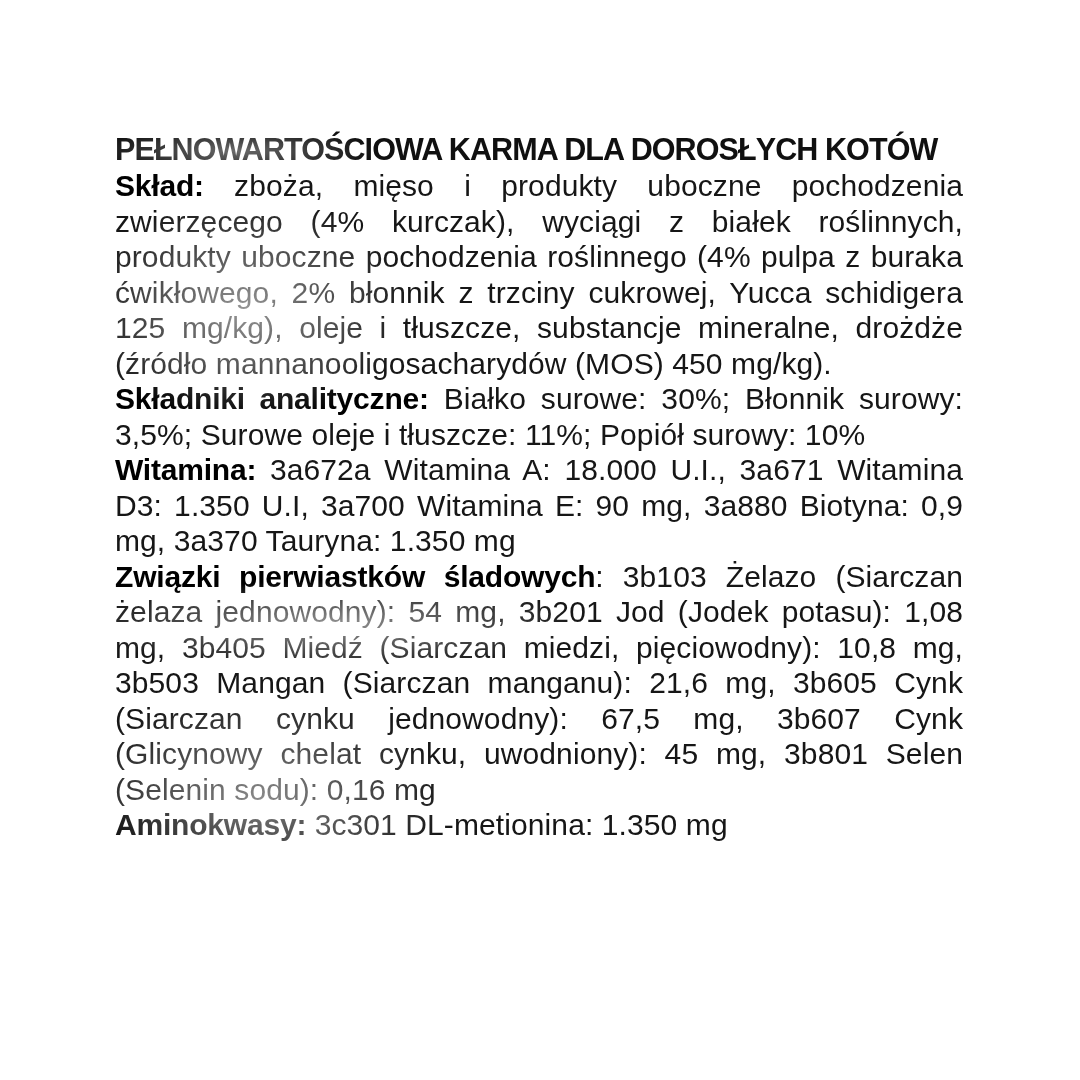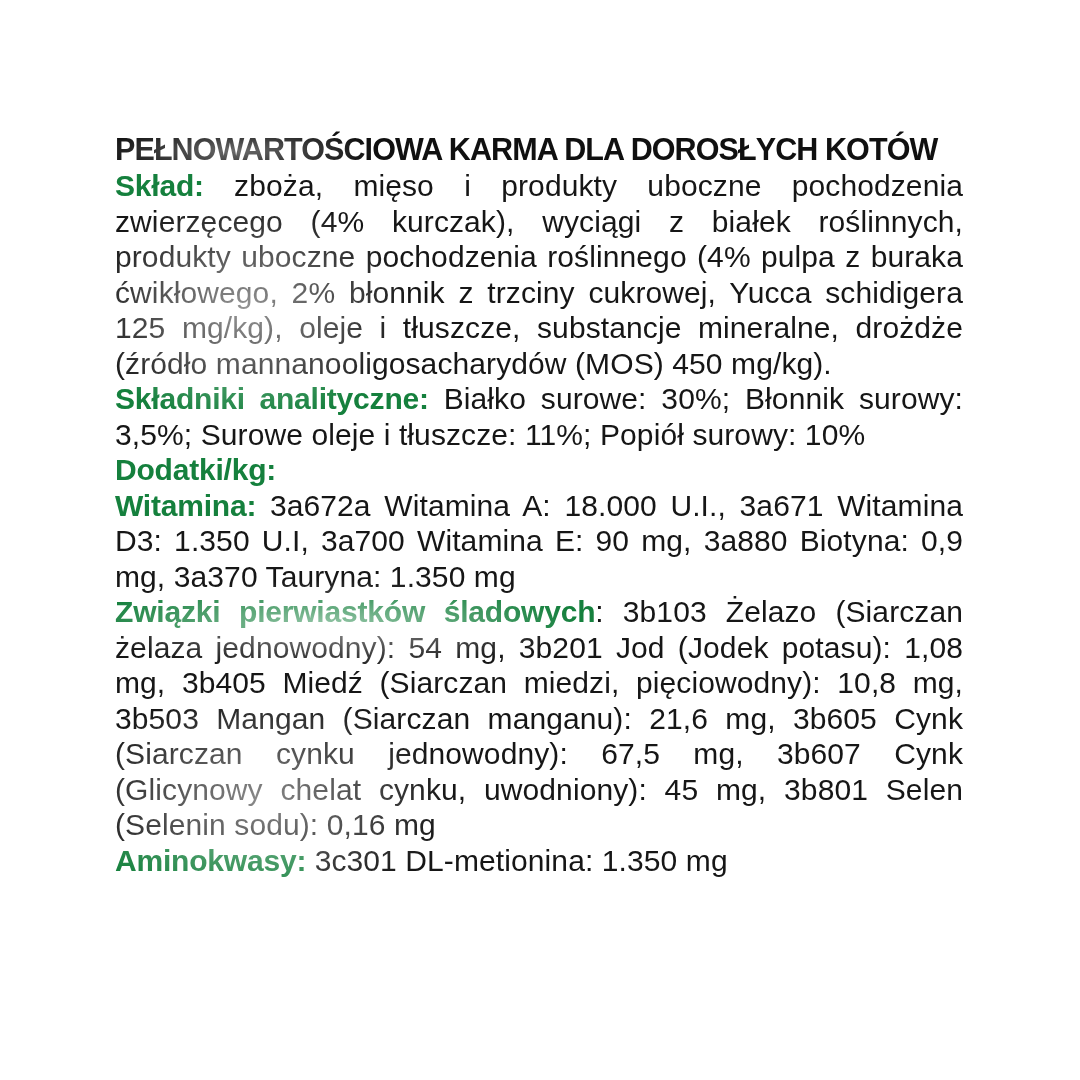--- a/index.html
+++ b/index.html
@@ -36,21 +36,21 @@
     font-size: 30px;
     line-height: 35.5px;
     letter-spacing: 0.1px;
     text-align: justify;
     text-align-last: left;
     color: #161616;
   }
   p.para .lead {
     font-weight: 700;
     letter-spacing: -0.2px;
-    color: #15803d;
+    color: #000000;
   }
   
   .fade {
     position: absolute;
     pointer-events: none;
     z-index: 2;
   }
   .fade-title {
     left: 95px; top: 126px; width: 280px; height: 50px;
     background: radial-gradient(closest-side, rgba(255,255,255,0.38), rgba(255,255,255,0));
@@ -79,21 +79,20 @@
   <div class="fade fade-minerals"></div>
 
   <div class="text-block">
 
     <div class="label-title">PEŁNOWARTOŚCIOWA KARMA DLA DOROSŁYCH KOTÓW</div>
 
     <p class="para"><strong class="lead">Skład:</strong><span> zboża, mięso i produkty uboczne pochodzenia zwierzęcego (4% kurczak), wyciągi z białek roślinnych, produkty uboczne pochodzenia roślinnego (4% pulpa z buraka ćwikłowego, 2% błonnik z trzciny cukrowej, Yucca schidigera 125 mg/kg), oleje i tłuszcze, substancje mineralne, drożdże (źródło mannanooligosacharydów (MOS) 450 mg/kg).</span></p>
 
     <p class="para"><strong class="lead">Składniki analityczne:</strong><span> Białko surowe: 30%; Błonnik surowy: 3,5%; Surowe oleje i tłuszcze: 11%; Popiół surowy: 10%</span></p>
 
-    <p class="para"><strong class="lead">Dodatki/kg:</strong><span></span></p>
 
     <p class="para"><strong class="lead">Witamina:</strong><span> 3a672a Witamina A: 18.000 U.I., 3a671 Witamina D3: 1.350 U.I, 3a700 Witamina E: 90 mg, 3a880 Biotyna: 0,9 mg, 3a370 Tauryna: 1.350 mg</span></p>
 
     <p class="para"><strong class="lead">Związki pierwiastków śladowych</strong><span>: 3b103 Żelazo (Siarczan żelaza jednowodny): 54 mg, 3b201 Jod (Jodek potasu): 1,08 mg, 3b405 Miedź (Siarczan miedzi, pięciowodny): 10,8 mg, 3b503 Mangan (Siarczan manganu): 21,6 mg, 3b605 Cynk (Siarczan cynku jednowodny): 67,5 mg, 3b607 Cynk (Glicynowy chelat cynku, uwodniony): 45 mg, 3b801 Selen (Selenin sodu): 0,16 mg</span></p>
 
     <p class="para"><strong class="lead">Aminokwasy:</strong><span> 3c301 DL-metionina: 1.350 mg</span></p>
 
   </div>
 </div>
 

